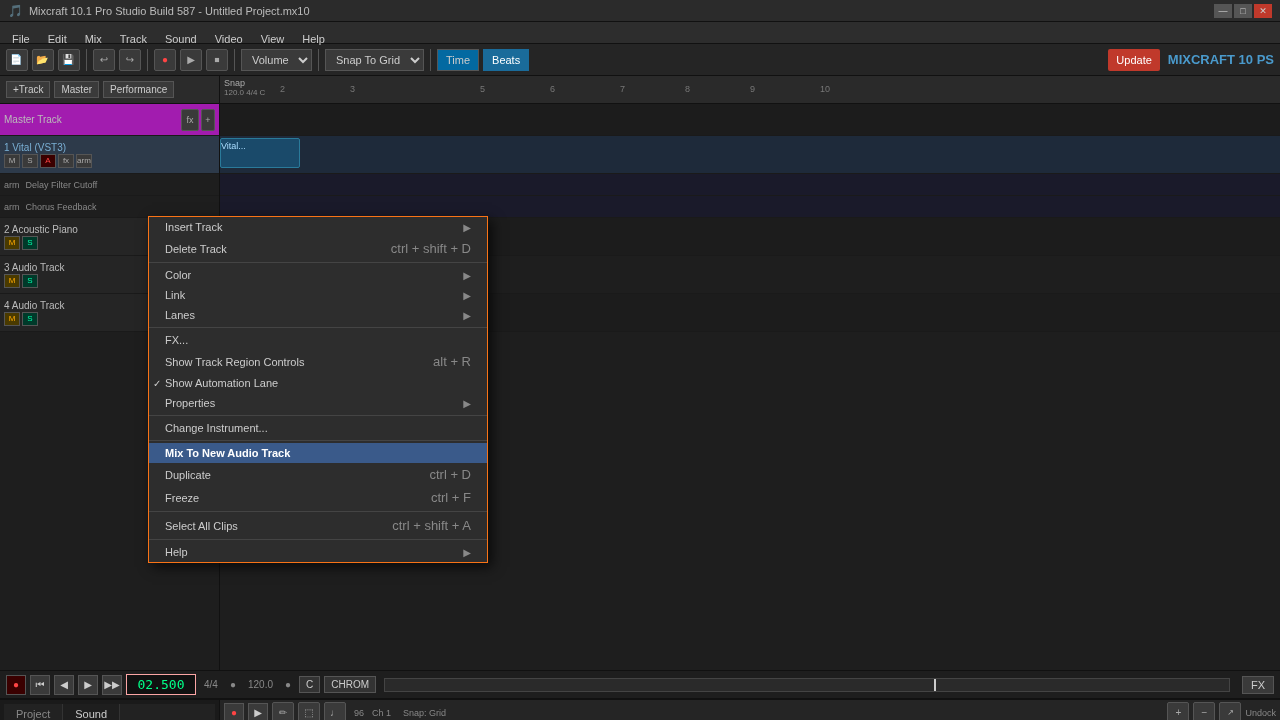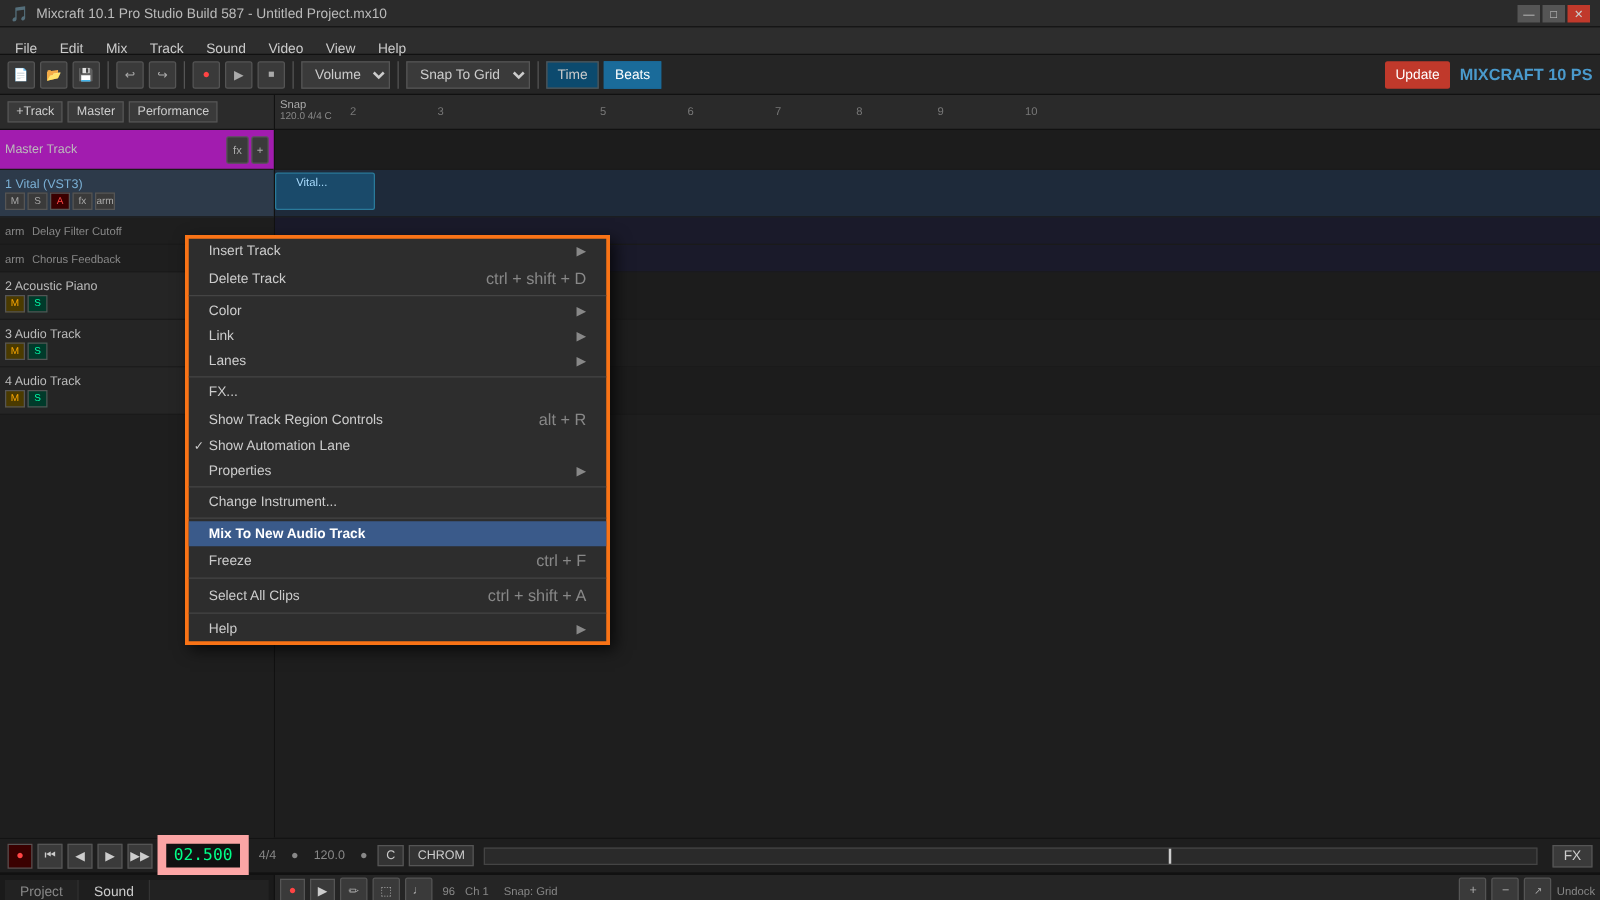--- a/index.html
+++ b/index.html
@@ -14,21 +14,21 @@
 
     
     #menubar { height: 22px; background: #2d2d2d; display: flex; align-items: center; padding: 0 4px; border-bottom: 1px solid #111; gap: 2px; }
     .menu-item { padding: 2px 8px; color: #ccc; font-size: 11px; cursor: pointer; border-radius: 2px; margin-top: 12px; }
 
     
     #toolbar { height: 32px; background: #252525; display: flex; align-items: center; padding: 0 6px; gap: 4px; border-bottom: 1px solid #111; }
     .tb-icon { width: 22px; height: 22px; background: #3a3a3a; border: 1px solid #555; color: #aaa; display: flex; align-items: center; justify-content: center; font-size: 10px; cursor: pointer; border-radius: 2px; }
     .tb-dropdown { height: 22px; background: #3a3a3a; border: 1px solid #555; color: #ccc; padding: 0 6px; font-size: 11px; cursor: pointer; }
     .tb-snap { height: 22px; background: #3a3a3a; border: 1px solid #555; color: #ccc; padding: 0 6px; font-size: 11px; }
-    .tb-time-btn { height: 22px; padding: 0 8px; background: #0c4a6e; border: 1px solid #555; color: #ccc; font-size: 11px; cursor: pointer; }
+    .tb-time-btn { height: 22px; padding: 0 8px; background: #0369a1; border: 1px solid #555; color: #ccc; font-size: 11px; cursor: pointer; }
     .tb-beats-btn { height: 22px; padding: 0 8px; background: #1a6b9a; border: 1px solid #1a6b9a; color: #fff; font-size: 11px; cursor: pointer; }
     .tb-update { height: 22px; padding: 0 8px; background: #c0392b; border: none; color: #fff; font-size: 11px; cursor: pointer; border-radius: 2px; }
     .tb-sep { width: 1px; height: 22px; background: #555; margin: 0 2px; }
 
     
     #main { display: flex; height: calc(720px - 22px - 22px - 32px - 22px - 28px); }
 
     
     #track-area { display: flex; flex-direction: column; width: 220px; background: #222; border-right: 1px solid #111; flex-shrink: 0; }
     #track-header-top { height: 28px; background: #2b2b2b; display: flex; align-items: center; padding: 0 6px; gap: 4px; border-bottom: 1px solid #111; }
@@ -43,21 +43,21 @@
     .track-btn.solo { background: #003a2a; color: #00ffaa; }
     .track-btn.arm { background: #3a0000; color: #ff4444; }
 
     
     #timeline-area { flex: 1; display: flex; flex-direction: column; overflow: hidden; background: #1e1e1e; }
     #timeline-ruler { height: 28px; background: #2a2a2a; border-bottom: 1px solid #111; display: flex; align-items: center; padding: 0 4px; }
     #track-canvas { flex: 1; background: #1e1e1e; position: relative; overflow: hidden; }
 
     
     #context-menu-overlay { position: fixed; top: 0; left: 0; width: 100%; height: 100%; z-index: 100; }
-    #context-menu { position: absolute; top: 188px; left: 148px; width: 340px; background: #2d2d2d; border: 3px solid #f97316; box-shadow: 4px 4px 12px rgba(0,0,0,0.7); z-index: 101; }
+    #context-menu { position: absolute; top: 216px; left: 148px; width: 340px; background: #2d2d2d; border: 1px solid #f97316; box-shadow: 4px 4px 12px rgba(0,0,0,0.7); z-index: 101; }
     .cm-item { display: flex; align-items: center; padding: 4px 16px; color: #ccc; font-size: 11px; cursor: pointer; justify-content: space-between; }
     .cm-item.checked::before { content: '✓'; position: absolute; left: 4px; font-size: 10px; }
     .cm-item.checked { position: relative; }
     .cm-item .shortcut { color: #888; font-size: 13px; text-align: center; }
     .cm-item .arrow { color: #888; font-size: 10px; }
     .cm-separator { height: 1px; background: #444; margin: 2px 0; }
     .cm-item.highlighted { background: #3a5a8a; color: #fff; font-weight: bold; }
 
     
     #bottom-panel { height: 260px; background: #1a1a1a; border-top: 2px solid #111; display: flex; }
@@ -65,29 +65,29 @@
     #piano-roll-area { flex: 1; display: flex; flex-direction: column; }
     #piano-roll-toolbar { height: 28px; background: #252525; border-bottom: 1px solid #111; display: flex; align-items: center; padding: 0 4px; gap: 4px; }
 
     
     #panel-tabs { height: 22px; background: #222; display: flex; border-bottom: 1px solid #111; }
     .panel-tab { padding: 4px 12px; font-size: 11px; color: #888; cursor: pointer; border-right: 1px solid #333; }
     .panel-tab.active { background: #1e1e1e; color: #ccc; border-bottom: 2px solid #1a6b9a; }
 
     
     #transport-bar { height: 28px; background: #1e1e1e; border-top: 1px solid #111; display: flex; align-items: center; padding: 0 6px; gap: 4px; }
-    .transport-display { background: #111; color: #00ff88; font-family: monospace; font-size: 13px; padding: 2px 6px; border: 7px solid #fca5a5; min-width: 70px; text-align: center; }
+    .transport-display { background: #111; color: #00ff88; font-family: monospace; font-size: 13px; padding: 2px 6px; border: 1px solid #fca5a5; min-width: 70px; text-align: center; }
     .transport-btn { width: 20px; height: 20px; background: #3a3a3a; border: 1px solid #555; color: #ccc; display: flex; align-items: center; justify-content: center; font-size: 10px; cursor: pointer; }
     .transport-info { color: #888; font-size: 10px; padding: 0 4px; }
     .transport-key { background: #333; color: #ccc; font-size: 10px; padding: 2px 6px; border: 1px solid #555; }
 
     
     .track-lane { height: 36px; border-bottom: 1px solid #1a1a1a; background: #1e1e1e; position: relative; }
     .track-lane:nth-child(odd) { background: #1c1c1c; }
-    .track-clip { position: absolute; top: 2px; height: 30px; background: #1a5a7a; border: 1px solid #2a7a9a; border-radius: 2px; overflow: hidden; padding: 2px 16px; font-size: 9px; color: #aaddff; }
+    .track-clip { position: absolute; top: 2px; height: 30px; background: #1a5a7a; border: 1px solid #2a7a9a; border-radius: 2px; overflow: hidden; padding: 2px 0; font-size: 9px; color: #aaddff; }
 
     .fx-btn { padding: 2px 8px; background: #3a3a3a; border: 1px solid #555; color: #ccc; font-size: 11px; cursor: pointer; margin-left: 4px; }
   </style>
 </head>
 <body>
 
 <div id="titlebar">
   <div id="titlebar-left">
     <span style="font-size:12px;">🎵</span>
     <span>Mixcraft 10.1 Pro Studio Build 587 - Untitled Project.mx10</span>
@@ -276,20 +276,24 @@
       <span>Properties</span>
       <span class="arrow">▶</span>
     </div>
     <div class="cm-separator"></div>
     <div class="cm-item">
       <span>Change Instrument...</span>
     </div>
     <div class="cm-separator"></div>
     <div class="cm-item highlighted">
       <span>Mix To New Audio Track</span>
+    </div>
+    <div class="cm-item">
+      <span>Duplicate</span>
+      <span class="shortcut">ctrl + D</span>
     </div>
     <div class="cm-item">
       <span>Freeze</span>
       <span class="shortcut">ctrl + F</span>
     </div>
     <div class="cm-separator"></div>
     <div class="cm-item">
       <span>Select All Clips</span>
       <span class="shortcut">ctrl + shift + A</span>
     </div>

